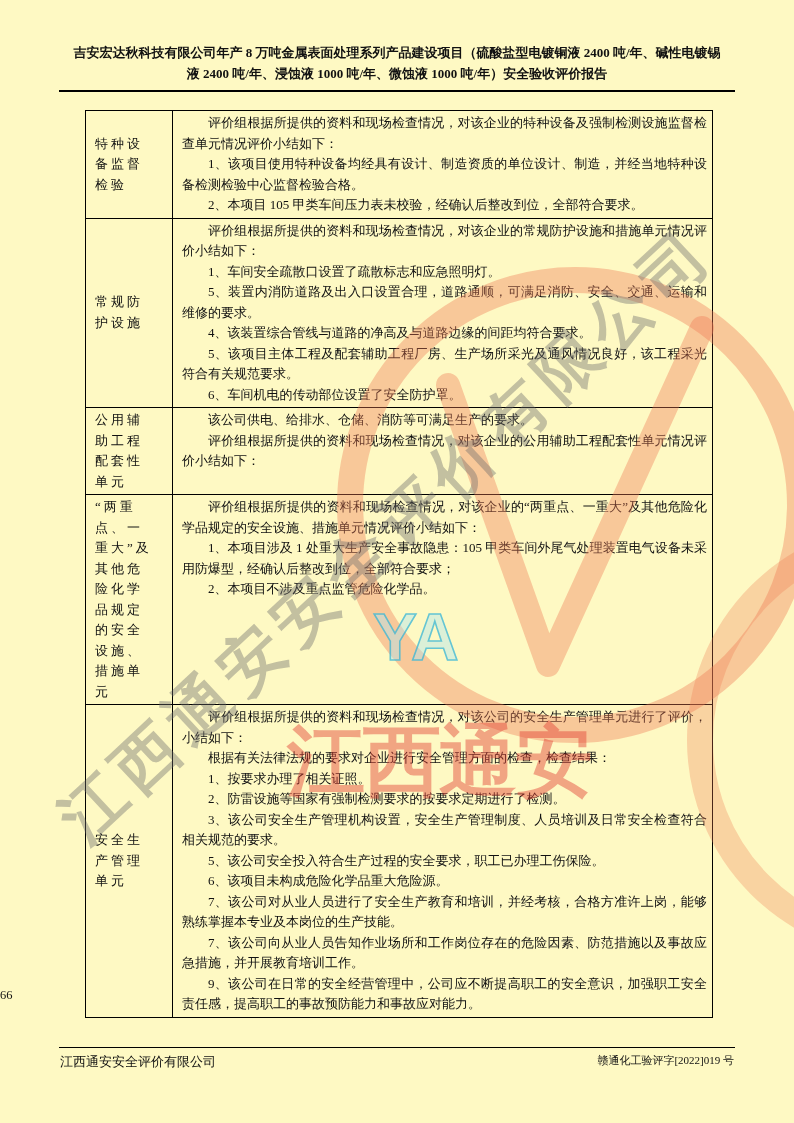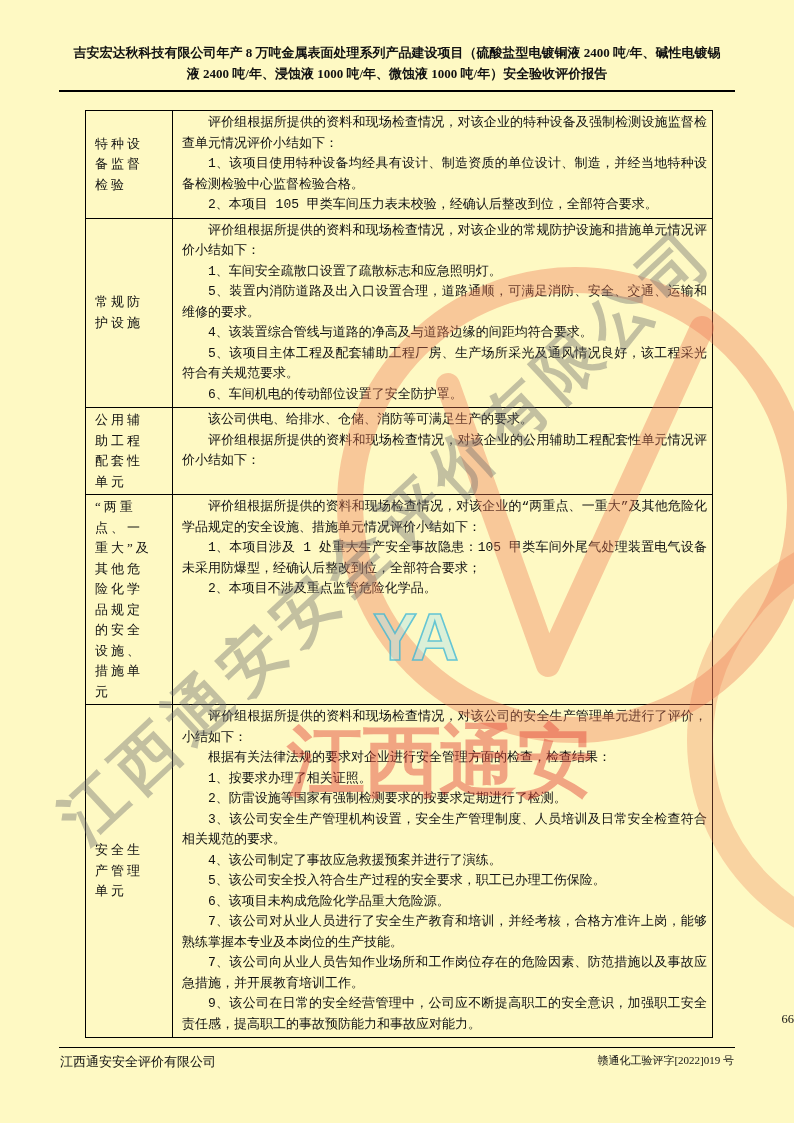--- a/index.html
+++ b/index.html
@@ -36,26 +36,26 @@
     padding:2px 19px 2px 9px;
     display:flex;align-items:center;
     line-height:20.5px;letter-spacing:3px;
   }
   .t-content{
     flex:1 1 auto;box-sizing:border-box;
     padding:2px 5px 2px 9px;
     line-height:20.5px;
   }
   .t-content p{
-    margin:0;text-indent:2em;text-align:justify;font-family:Liberation Mono, monospace;
+    margin:0;text-indent:2em;text-align:justify;
   }
   
   .page-number{
-    position:absolute;top:1012px;left:0;width:794px;
-    text-align:right;font-size:12.5px;color:#111;
+    position:absolute;top:988px;left:0;width:794px;
+    text-align:left;font-size:12.5px;color:#111;
   }
   .footer-rule{
     position:absolute;top:1047px;left:59px;width:676px;height:0;
     border-top:1.6px solid #000;
   }
   .footer-left{
     position:absolute;top:1053px;left:60px;
     font-size:13px;color:#111;
   }
   .footer-right{
@@ -112,21 +112,20 @@
         </div>
       </div>
       <div class="t-row">
         <div class="t-label">安全生产管理单元</div>
         <div class="t-content">
           <p>评价组根据所提供的资料和现场检查情况，对该公司的安全生产管理单元进行了评价，小结如下：</p>
           <p>根据有关法律法规的要求对企业进行安全管理方面的检查，检查结果：</p>
           <p>1、按要求办理了相关证照。</p>
           <p>2、防雷设施等国家有强制检测要求的按要求定期进行了检测。</p>
           <p>3、该公司安全生产管理机构设置，安全生产管理制度、人员培训及日常安全检查符合相关规范的要求。</p>
-          <p>4、该公司制定了事故应急救援预案并进行了演练。</p>
           <p>5、该公司安全投入符合生产过程的安全要求，职工已办理工伤保险。</p>
           <p>6、该项目未构成危险化学品重大危险源。</p>
           <p>7、该公司对从业人员进行了安全生产教育和培训，并经考核，合格方准许上岗，能够熟练掌握本专业及本岗位的生产技能。</p>
           <p>7、该公司向从业人员告知作业场所和工作岗位存在的危险因素、防范措施以及事故应急措施，并开展教育培训工作。</p>
           <p>9、该公司在日常的安全经营管理中，公司应不断提高职工的安全意识，加强职工安全责任感，提高职工的事故预防能力和事故应对能力。</p>
         </div>
       </div>
     </div>
 
   <div class="page-number">66</div>

